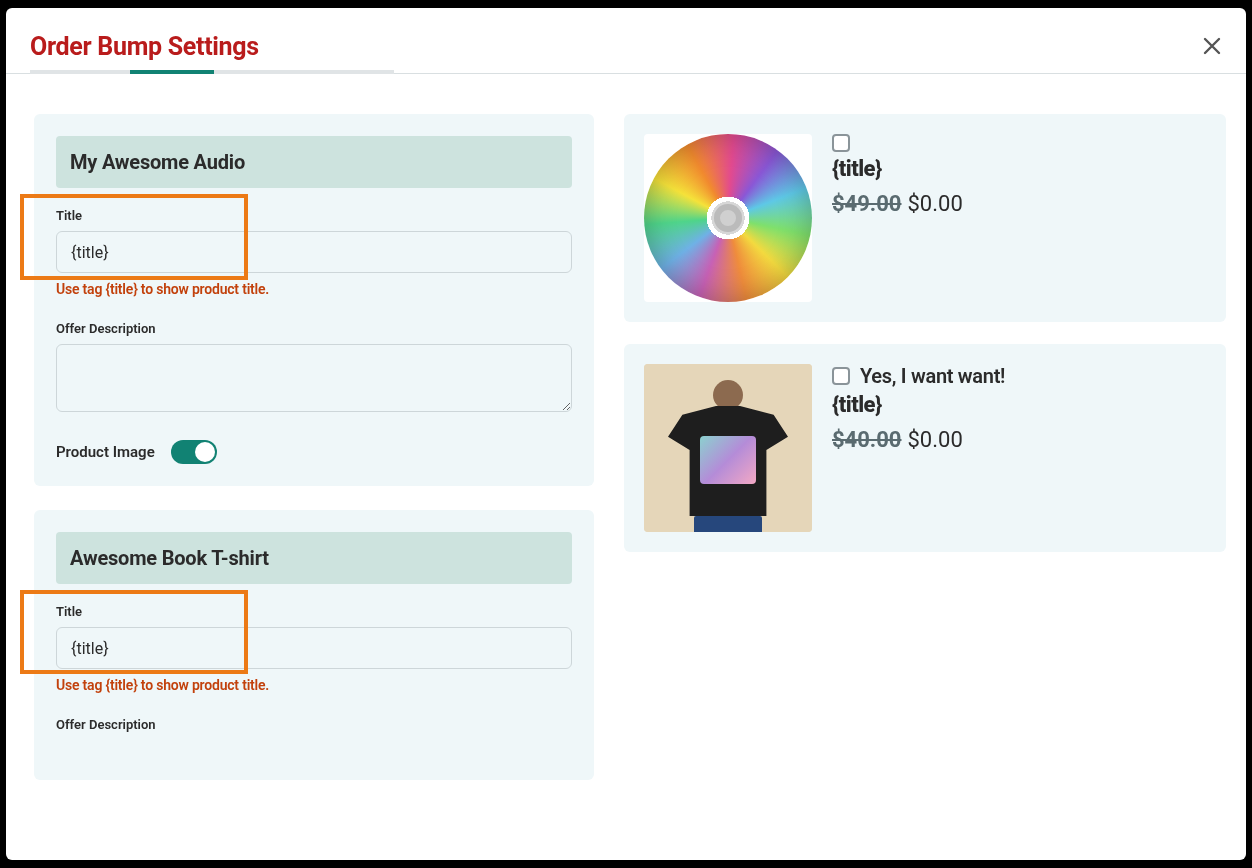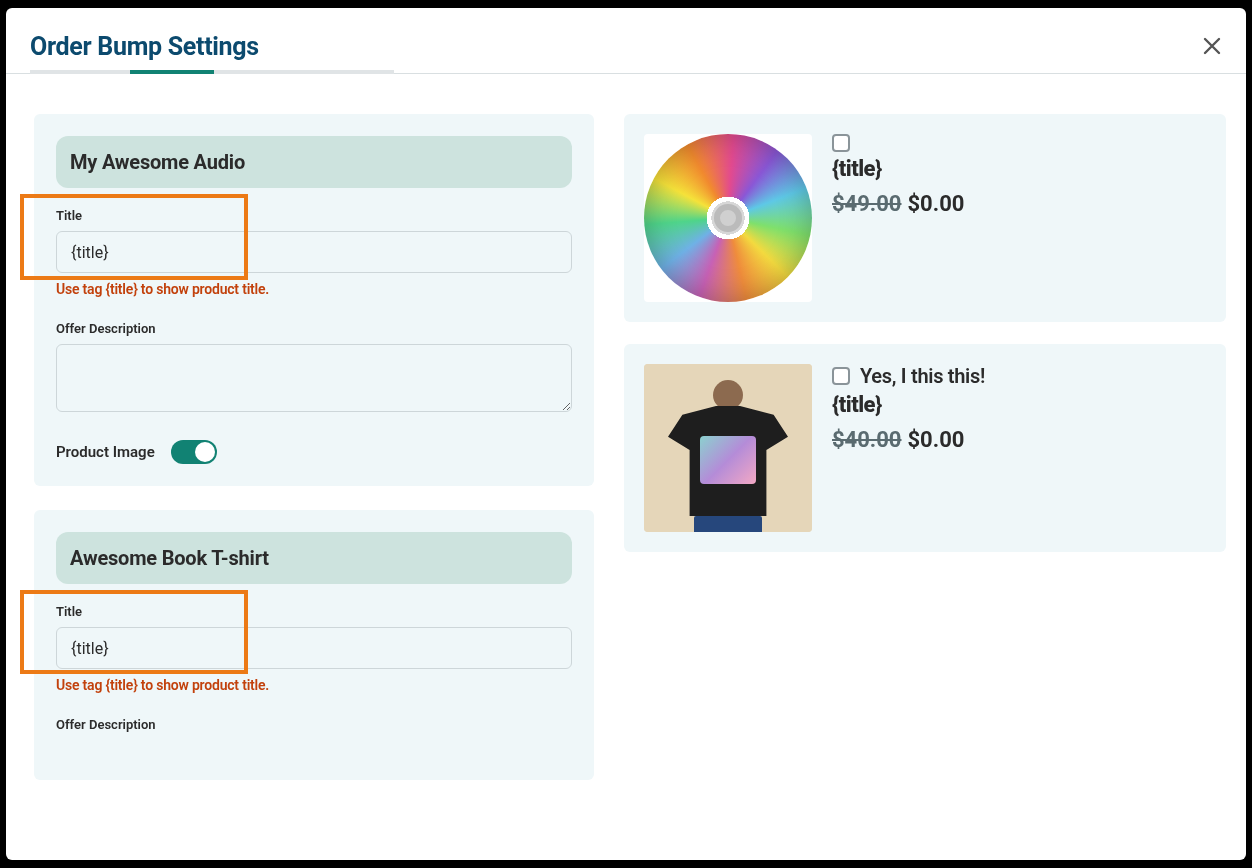--- a/index.html
+++ b/index.html
@@ -26,21 +26,21 @@
 
   .modal-header {
     position: relative;
     padding: 24px 24px 12px 24px;
     border-bottom: 1px solid #d9dfe1;
   }
   .modal-title {
     font-size: 25px;
     font-weight: 700;
     letter-spacing: -0.3px;
-    color: #0c4a6e;
+    color: #b91c1c;
   }
   .close-btn {
     position: absolute;
     top: 22px; right: 18px;
     width: 32px; height: 32px;
     display: flex; align-items: center; justify-content: center;
     cursor: pointer;
     color: #555;
   }
   .close-btn svg { width: 24px; height: 24px; }
@@ -79,21 +79,21 @@
   .right-col { flex: 1; display: flex; flex-direction: column; gap: 22px; }
 
   .card {
     background: #eff7f9;
     border-radius: 6px;
     padding: 22px;
   }
 
   .card-head {
     background: #cde3de;
-    border-radius: 12px;
+    border-radius: 4px;
     padding: 14px 14px;
     font-size: 20px;
     font-weight: 700;
     letter-spacing: -0.2px;
     margin-bottom: 20px;
   }
 
   .field-label {
     font-size: 13px;
     font-weight: 600;
@@ -189,21 +189,21 @@
   .cb-label { font-size: 20px; font-weight: 600; letter-spacing: -0.3px; }
   .preview-title {
     font-size: 22px; font-weight: 800; letter-spacing: -0.5px;
     margin-bottom: 10px;
   }
   .price-row { display: flex; gap: 6px; align-items: center; }
   .price-strike {
     font-size: 22px; font-weight: 700; color: #5a6b70;
     text-decoration: line-through;
   }
-  .price-now { font-size: 22px; font-weight: 700; }
+  .price-now { font-size: 22px; font-weight: 400; }
 
   
   .cd {
     position: absolute; inset: 0;
     border-radius: 50%;
     background:
       radial-gradient(circle at 50% 50%,
         #fff 0 10%, #d7d7d7 10% 14%, #fff 14% 18%,
         transparent 18%),
       conic-gradient(from 200deg,
@@ -338,21 +338,21 @@
               <div class="shirt">
                   <div class="shirt-art"></div>
                 </div>
               <div class="jeans"></div>
             </div>
           </div>
         </div>
         <div class="preview-body">
           <div class="cb-row">
             <div class="cb"></div>
-            <span class="cb-label">Yes, I this this!</span>
+            <span class="cb-label">Yes, I want want!</span>
           </div>
           <div class="preview-title">{title}</div>
           <div class="price-row">
             <span class="price-strike">$40.00</span>
             <span class="price-now">$0.00</span>
           </div>
         </div>
       </div>
 
     </div>

